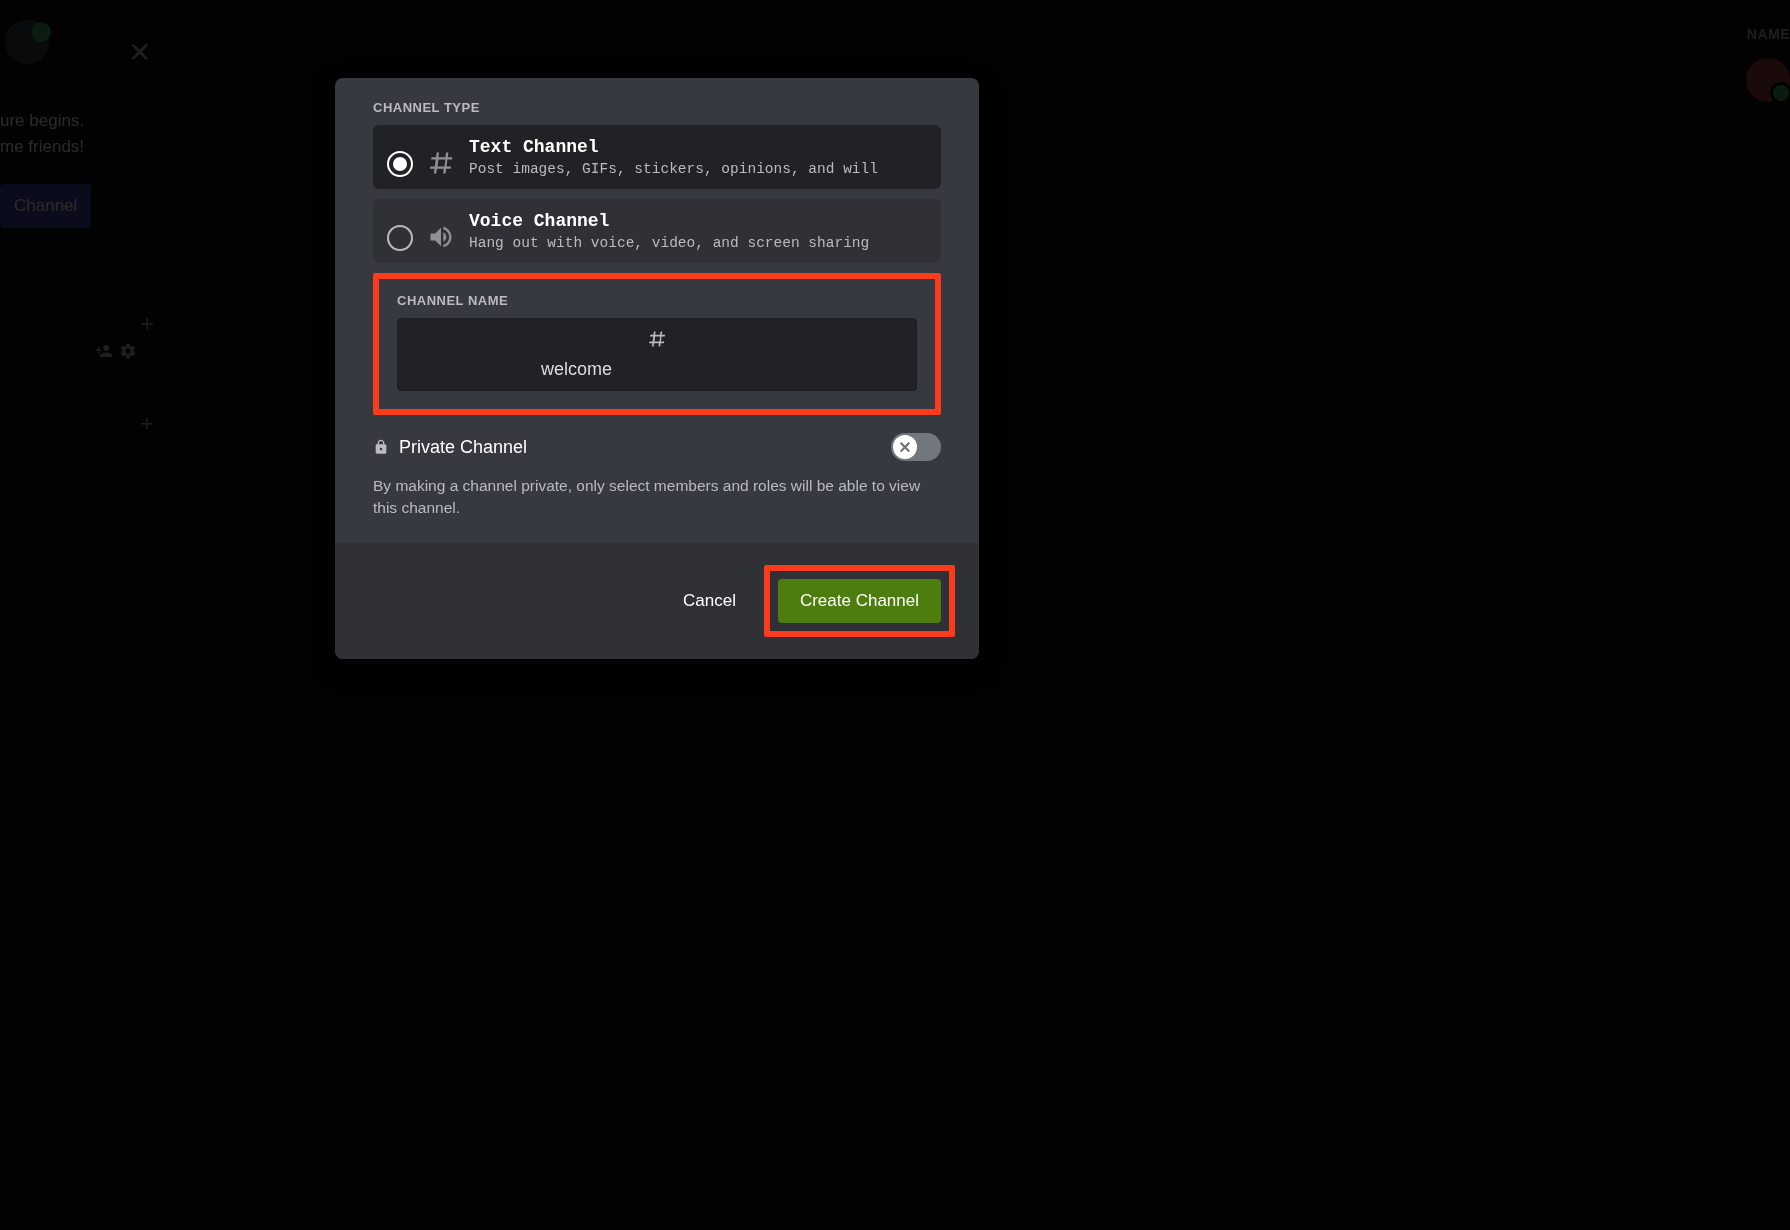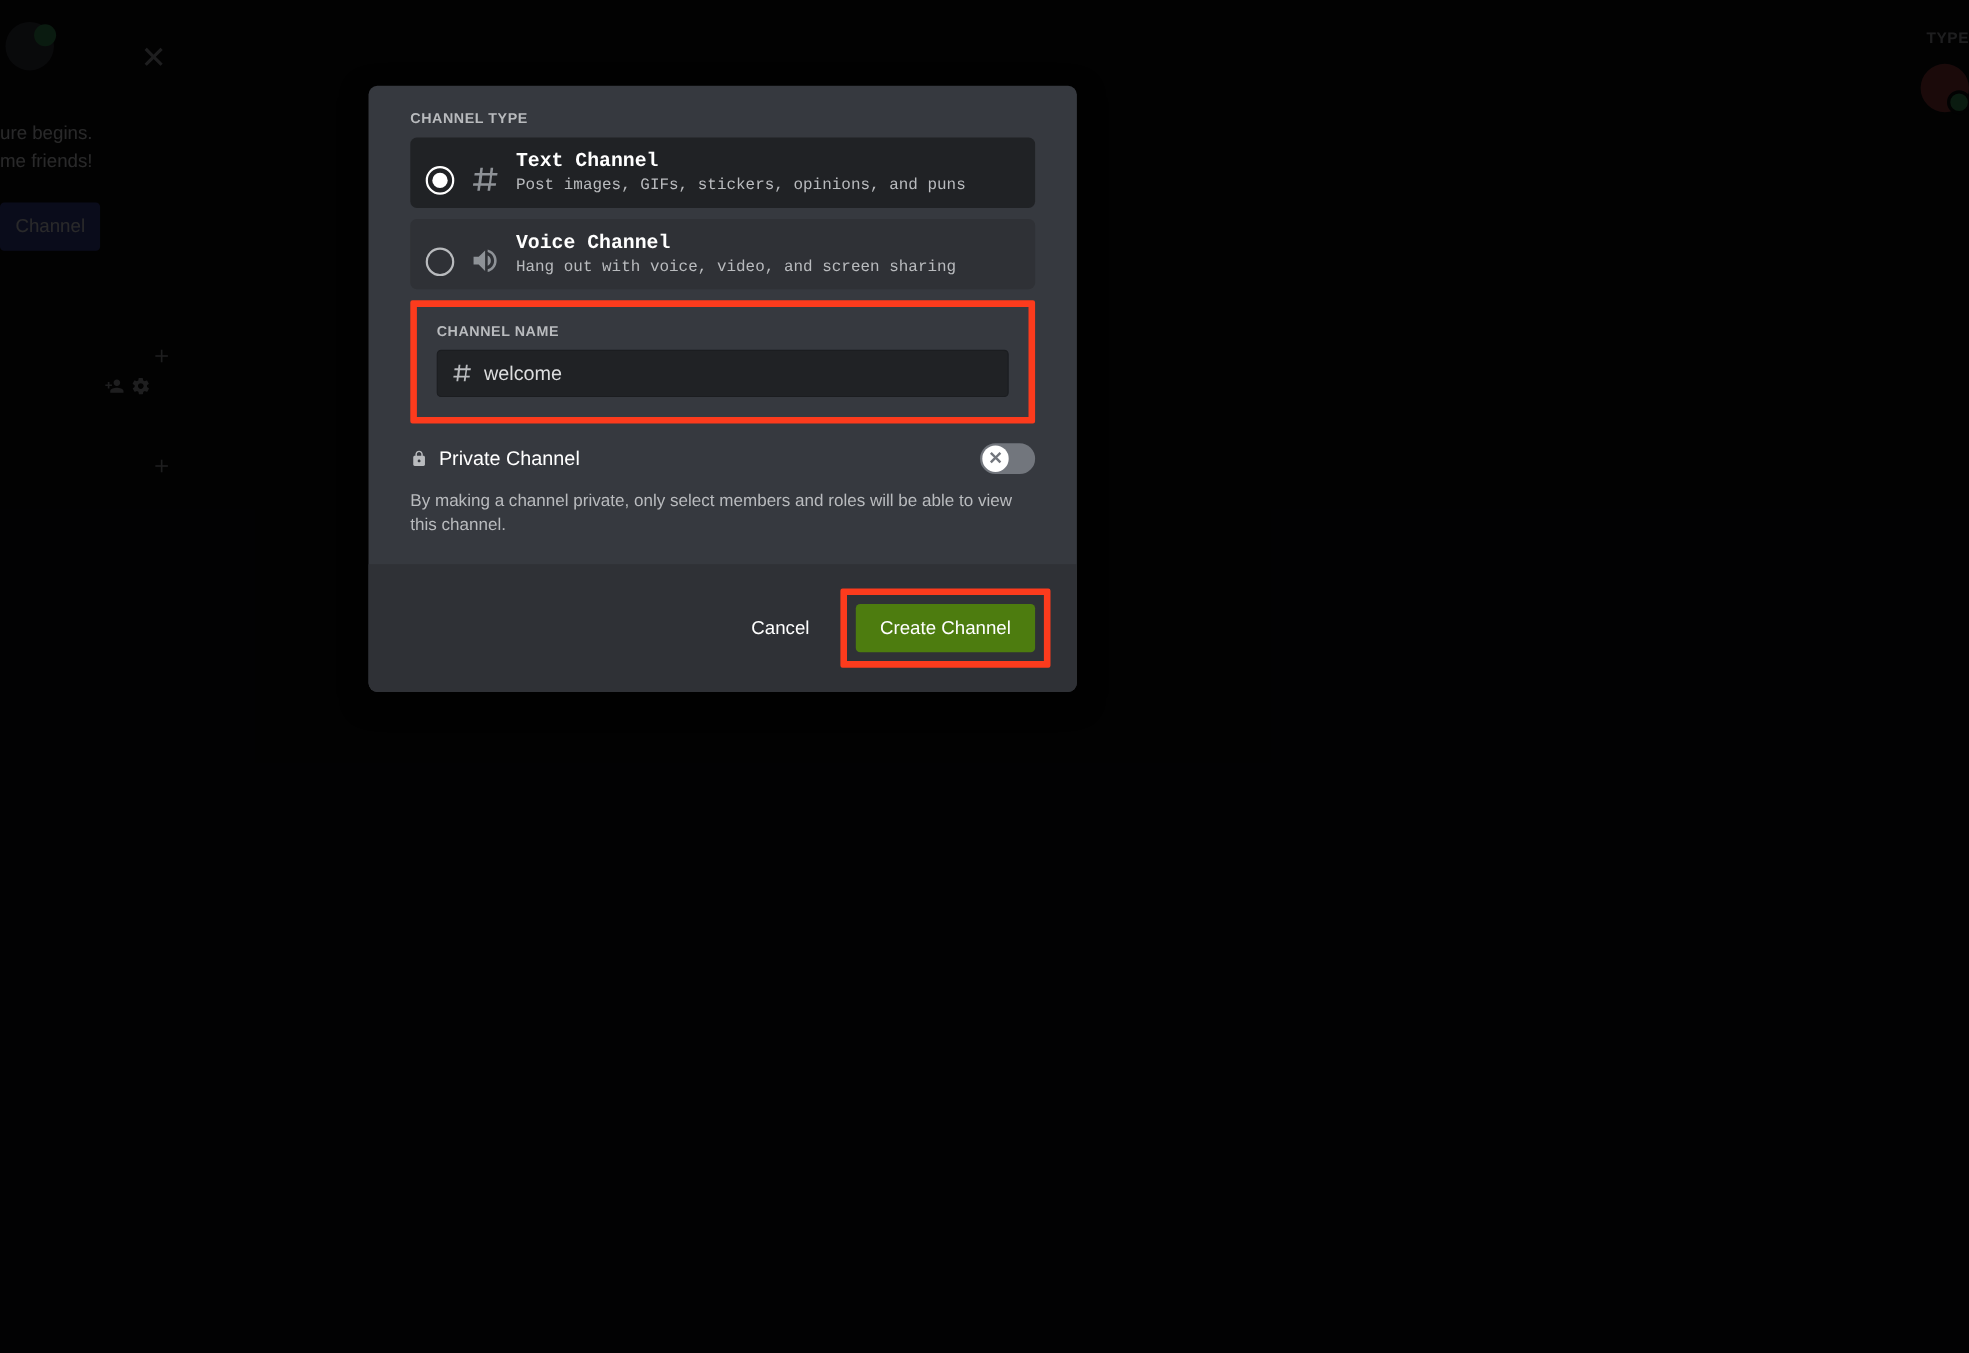--- a/index.html
+++ b/index.html
@@ -184,25 +184,27 @@
   .highlight-box {
     border: 6px solid #fc3b1d;
     border-radius: 2px;
   }
   .highlight-name {
     padding: 14px 18px 18px;
     margin-top: 8px;
   }
   .name-input-wrap {
     display: flex;
+    align-items: center;
     gap: 10px;
     background: #202225;
     border: 1px solid #1b1d20;
     border-radius: 4px;
     padding: 10px 12px;
+    flex-direction: column;
   }
   .name-input-wrap svg { width: 20px; height: 20px; fill: #b9bbbe; flex-shrink:0; }
   .name-input {
     flex: 1;
     background: transparent;
     border: none;
     outline: none;
     color: #dcddde;
     font-size: 18px;
   }
@@ -281,21 +283,21 @@
   <div class="bg-plus" style="top:308px; left:136px;">＋</div>
   <div class="bg-mini-icons">
     <svg viewBox="0 0 24 24">
         <path d="M15 12c2.2 0 4-1.8 4-4s-1.8-4-4-4-4 1.8-4 4 1.8 4 4 4zm-9-2V7H4v3H1v2h3v3h2v-3h3v-2H6zm9 4c-2.7 0-8 1.3-8 4v2h16v-2c0-2.7-5.3-4-8-4z"></path>
       </svg>
     <svg viewBox="0 0 24 24">
         <path d="M19.4 13c0-.3.1-.7.1-1s0-.7-.1-1l2.1-1.6c.2-.1.2-.4.1-.6l-2-3.5c-.1-.2-.4-.3-.6-.2l-2.5 1c-.5-.4-1.1-.7-1.7-.9l-.4-2.6c0-.2-.2-.4-.5-.4h-4c-.2 0-.4.2-.5.4l-.4 2.6c-.6.2-1.2.6-1.7.9l-2.5-1c-.2-.1-.5 0-.6.2l-2 3.5c-.1.2-.1.5.1.6L4.6 11c0 .3-.1.7-.1 1s0 .7.1 1l-2.1 1.6c-.2.1-.2.4-.1.6l2 3.5c.1.2.4.3.6.2l2.5-1c.5.4 1.1.7 1.7.9l.4 2.6c0 .2.2.4.5.4h4c.2 0 .4-.2.5-.4l.4-2.6c.6-.2 1.2-.6 1.7-.9l2.5 1c.2.1.5 0 .6-.2l2-3.5c.1-.2.1-.5-.1-.6L19.4 13zM12 15.5c-1.9 0-3.5-1.6-3.5-3.5S10.1 8.5 12 8.5s3.5 1.6 3.5 3.5-1.6 3.5-3.5 3.5z"></path>
       </svg>
   </div>
   <div class="bg-plus" style="top:408px; left:136px;">＋</div>
-  <div class="bg-online">TYPE</div>
+  <div class="bg-online">NAME</div>
   <div class="bg-avatar"></div>
 </div>
 
 <div class="overlay"></div>
 
 <div class="modal">
 
 
   <div class="modal-body">
 
@@ -303,21 +305,21 @@
 
     <div class="type-option selected">
       <div class="radio checked"></div>
       <div class="type-icon">
         <svg viewBox="0 0 24 24">
             <path d="M5.9 21l.5-4H2.5l.3-2h3.9l.8-6H3.6l.3-2h3.9l.5-4h2l-.5 4h6l.5-4h2l-.5 4h3.9l-.3 2h-3.9l-.8 6h3.9l-.3 2h-3.9l-.5 4h-2l.5-4h-6l-.5 4h-2zm3.1-6h6l.8-6h-6l-.8 6z"></path>
           </svg>
       </div>
       <div class="type-text">
         <div class="type-title">Text Channel</div>
-        <div class="type-desc">Post images, GIFs, stickers, opinions, and puns</div>
+        <div class="type-desc">Post images, GIFs, stickers, opinions, and will</div>
       </div>
     </div>
 
     <div class="type-option">
       <div class="radio"></div>
       <div class="type-icon">
         <svg viewBox="0 0 24 24">
             <path d="M3 9v6h4l5 5V4L7 9H3zm13.5 3c0-1.8-1-3.3-2.5-4v8c1.5-.7 2.5-2.2 2.5-4zM14 3.2v2.1c2.9.9 5 3.5 5 6.7s-2.1 5.9-5 6.7v2.1c4-.9 7-4.5 7-8.8s-3-7.9-7-8.8z"></path>
           </svg>
       </div>

